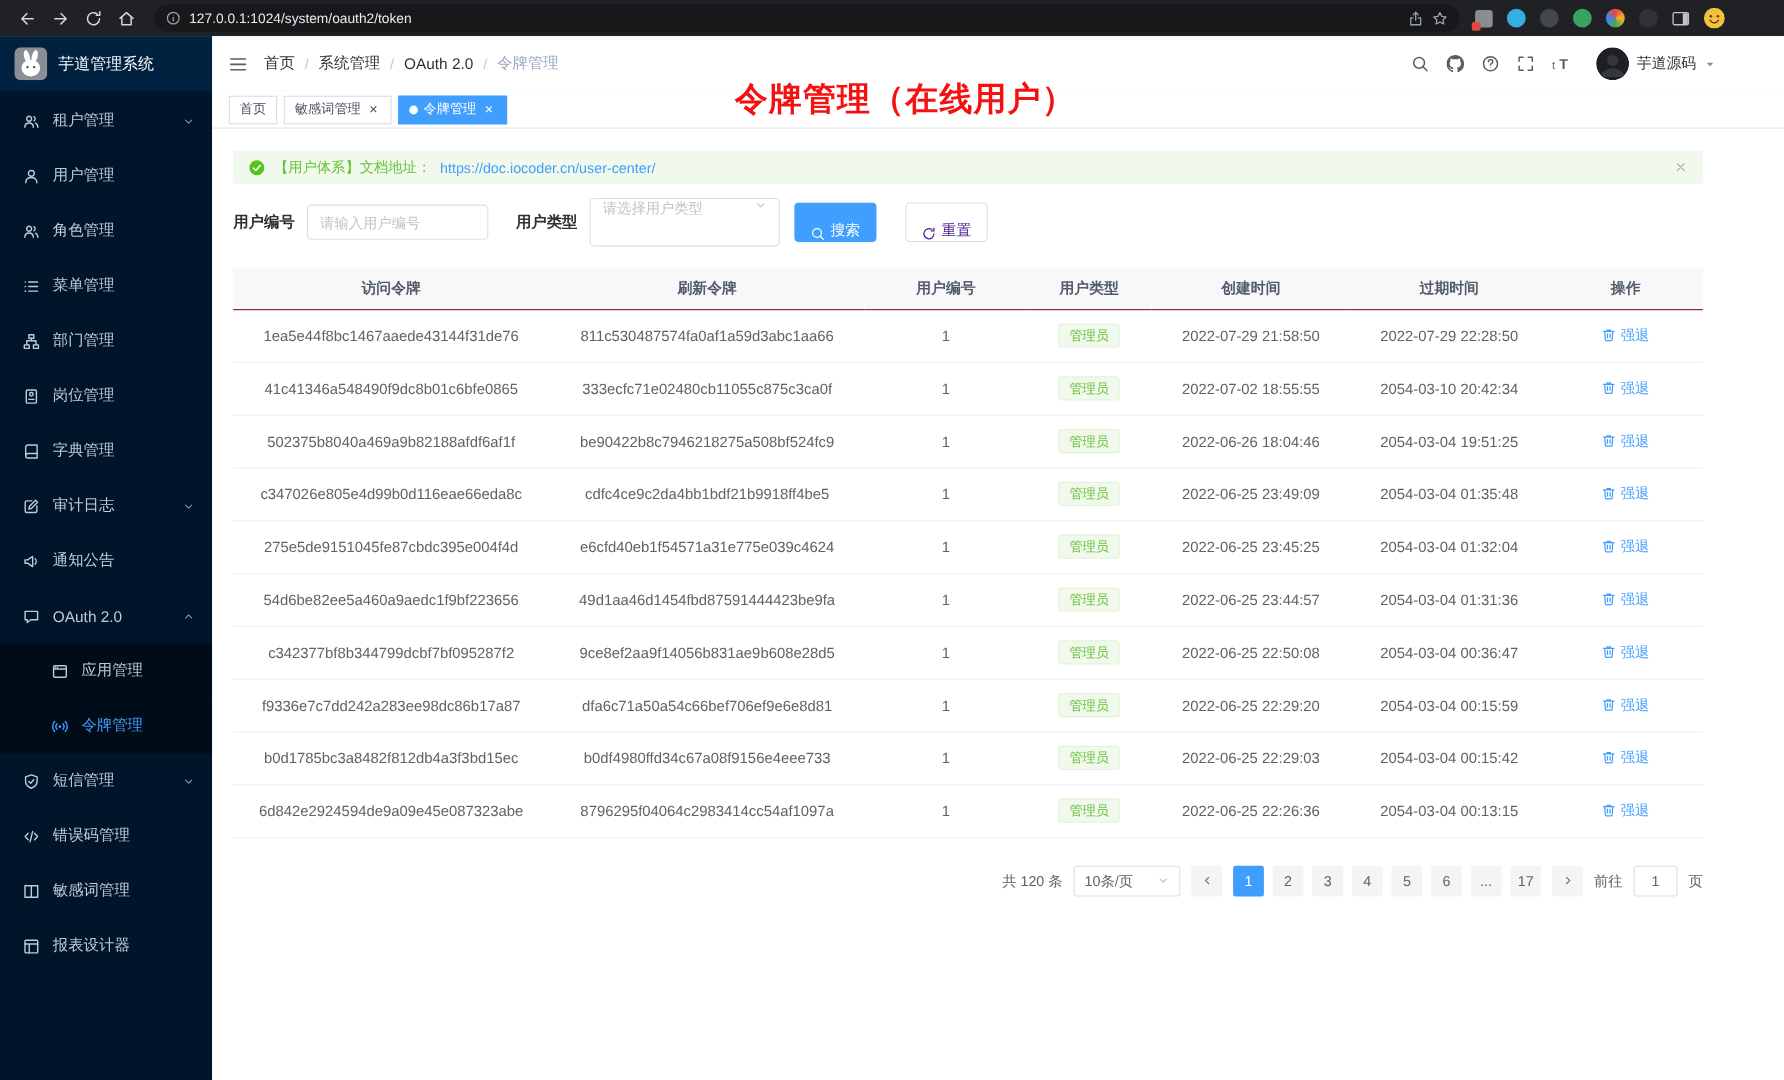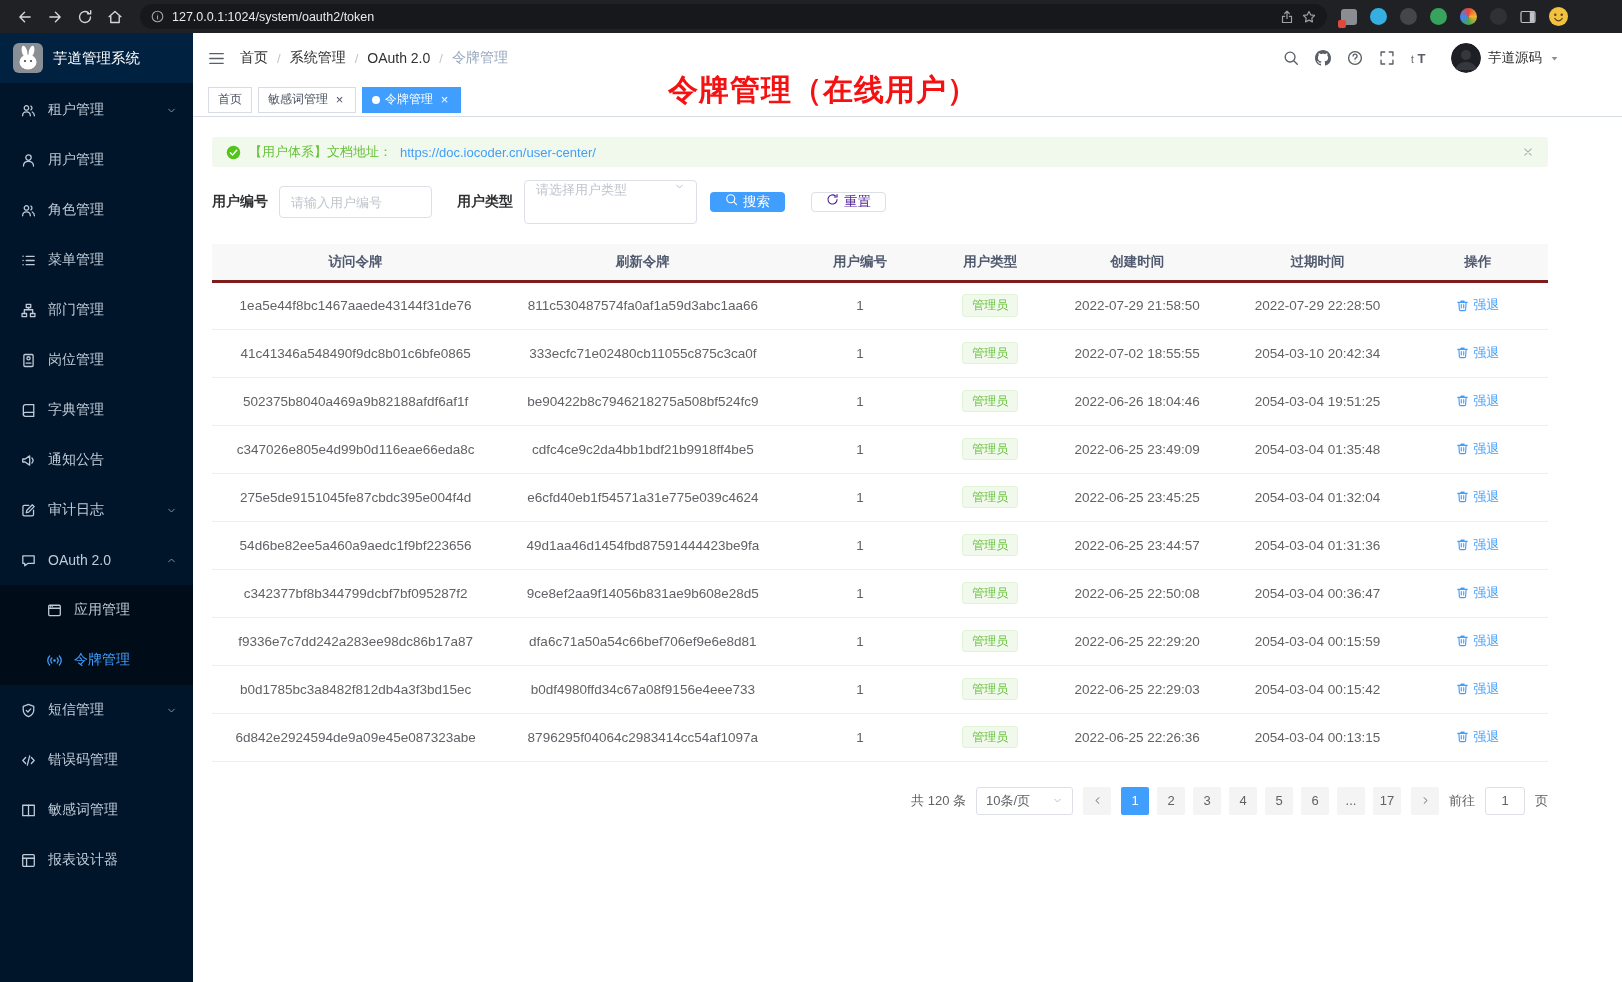--- a/index.html
+++ b/index.html
@@ -69,32 +69,32 @@
 .content{flex:1;padding:20px 74px 0 19px;position:relative;background:#fff;overflow:hidden}
 .alert{height:30px;background:#f0f9eb;border-radius:3px;display:flex;align-items:center;gap:8px;padding:0 14px;margin-bottom:13px}
 .alert-check{width:15px;height:15px}
 .alert-text{font-size:13px;color:#67c23a;font-weight:500}
 .alert-link{font-size:13px;color:#409eff;cursor:pointer;text-decoration:none}
 .alert-close{width:12px;height:12px;color:#a8abb2;margin-left:auto;cursor:pointer}
 
 .filters{display:flex;align-items:center;margin-bottom:20px}
 .f-label{font-size:14px;font-weight:700;color:#303133;margin-right:11px}
 .f-label2{margin-left:25px}
-.f-input{width:153px;height:32px;border:1px solid #dcdfe6;border-radius:4px;padding:0 11px;font-size:13px;color:#606266;outline:none;font-family:inherit;background:#fff}
+.f-input{width:165px;height:32px;border:1px solid #dcdfe6;border-radius:4px;padding:0 11px;font-size:13px;color:#606266;outline:none;font-family:inherit;background:#fff}
 .f-input::placeholder{color:#bfc4cc}
 .f-select{width:173px;height:44px;border:1px solid #dcdfe6;border-radius:4px;display:flex;align-items:flex-start;justify-content:space-between;padding:0 11px;cursor:pointer;background:#fff}
 .f-placeholder{font-size:13px;color:#bfc4cc}
 .sel-caret{width:11px;height:11px;color:#b6bcc6}
-.btn{height:20px;display:inline-flex;align-items:flex-start;gap:5px;padding:0 14px;border-radius:4px;font-size:13.5px;cursor:pointer;border:1px solid transparent;font-family:inherit}
+.btn{height:36px;display:inline-flex;align-items:flex-end;gap:5px;padding:0 14px;border-radius:4px;font-size:13.5px;cursor:pointer;border:1px solid transparent;font-family:inherit}
 .btn-primary{background:#409eff;color:#fff;margin-left:13px}
 .btn-default{background:#fff;border-color:#dcdfe6;color:#4c1d95;margin-left:26px}
 .btn-ic{width:13px;height:13px}
 
 .data-table{width:100%;border-collapse:collapse;table-layout:fixed}
-.data-table th{height:37px;background:#f8f8f9;color:#515a6e;font-size:13.5px;font-weight:700;text-align:center;border-bottom:3px solid #7f1d1d;padding:0 6px}
+.data-table th{height:37px;background:#f8f8f9;color:#515a6e;font-size:13.5px;font-weight:700;text-align:center;border-bottom:1px solid #7f1d1d;padding:0 6px}
 .data-table td{height:48px;font-size:13.5px;color:#606266;text-align:center;border-bottom:1px solid #ebeef5;padding:0 6px;white-space:nowrap;overflow:hidden}
 .data-table th:nth-child(1),.data-table td:nth-child(1){width:21.5%}
 .data-table th:nth-child(2),.data-table td:nth-child(2){width:21.5%}
 .data-table th:nth-child(3),.data-table td:nth-child(3){width:11%}
 .data-table th:nth-child(4),.data-table td:nth-child(4){width:8.5%}
 .data-table th:nth-child(5),.data-table td:nth-child(5){width:13.5%}
 .data-table th:nth-child(6),.data-table td:nth-child(6){width:13.5%}
 .data-table th:nth-child(7),.data-table td:nth-child(7){width:10.5%}
 .tag{display:inline-block;padding:2px 9px;font-size:12px;line-height:1.4;color:#67c23a;background:#f0f9eb;border:1px solid #e1f3d8;border-radius:3px}
 .action-link{display:inline-flex;align-items:center;gap:4px;color:#409eff;font-size:13px;cursor:pointer}
@@ -273,39 +273,39 @@
             <svg viewBox="0 0 14 14" fill="none" stroke="currentColor" stroke-width="1.2" stroke-linecap="round" stroke-linejoin="round">
               <path d="M11.9 12.5H4.1a1.9 1.9 0 0 1-1.9-1.9V3.4a1.9 1.9 0 0 1 1.9-1.9h7.8z"></path>
               <path d="M2.2 10.6a1.9 1.9 0 0 1 1.9-1.9h7.8"></path>
             </svg>
           </span>
           <span class="menu-label">字典管理</span>
         </div>
         <div class="menu-item">
           <span class="icon mi">
             <svg viewBox="0 0 14 14" fill="none" stroke="currentColor" stroke-width="1.2" stroke-linecap="round" stroke-linejoin="round">
+              <path d="M7.3 2.2H3.1a1.3 1.3 0 0 0-1.3 1.3v7.3a1.3 1.3 0 0 0 1.3 1.3h7.3a1.3 1.3 0 0 0 1.3-1.3V6.6"></path>
+              <path d="M10.6 1.7l1.7 1.7-5.1 5.1-2.3.6.6-2.3z"></path>
+            </svg>
+          </span>
+          <span class="menu-label">审计日志</span>
+          <span class="icon chev">
+            <svg viewBox="0 0 14 14" fill="none" stroke="currentColor" stroke-width="1.2" stroke-linecap="round" stroke-linejoin="round">
+              <path d="M3.4 5.3L7 8.9l3.6-3.6"></path>
+            </svg>
+          </span>
+        </div>
+        <div class="menu-item">
+          <span class="icon mi">
+            <svg viewBox="0 0 14 14" fill="none" stroke="currentColor" stroke-width="1.2" stroke-linecap="round" stroke-linejoin="round">
               <path d="M1.6 5.6v2.8h2.2l4.3 2.9V2.7L3.8 5.6z"></path>
               <path d="M10.2 4.7a3.3 3.3 0 0 1 0 4.6"></path>
             </svg>
           </span>
           <span class="menu-label">通知公告</span>
-        </div>
-        <div class="menu-item">
-          <span class="icon mi">
-            <svg viewBox="0 0 14 14" fill="none" stroke="currentColor" stroke-width="1.2" stroke-linecap="round" stroke-linejoin="round">
-              <path d="M7.3 2.2H3.1a1.3 1.3 0 0 0-1.3 1.3v7.3a1.3 1.3 0 0 0 1.3 1.3h7.3a1.3 1.3 0 0 0 1.3-1.3V6.6"></path>
-              <path d="M10.6 1.7l1.7 1.7-5.1 5.1-2.3.6.6-2.3z"></path>
-            </svg>
-          </span>
-          <span class="menu-label">审计日志</span>
-          <span class="icon chev">
-            <svg viewBox="0 0 14 14" fill="none" stroke="currentColor" stroke-width="1.2" stroke-linecap="round" stroke-linejoin="round">
-              <path d="M3.4 5.3L7 8.9l3.6-3.6"></path>
-            </svg>
-          </span>
         </div>
         <div class="menu-item">
           <span class="icon mi">
             <svg viewBox="0 0 14 14" fill="none" stroke="currentColor" stroke-width="1.2" stroke-linecap="round" stroke-linejoin="round">
               <path d="M1.7 2.6h10.6v7.1H6.4l-2.9 2.3V9.7H1.7z"></path>
             </svg>
           </span>
           <span class="menu-label">OAuth 2.0</span>
           <span class="icon chev">
             <svg viewBox="0 0 14 14" fill="none" stroke="currentColor" stroke-width="1.2" stroke-linecap="round" stroke-linejoin="round">

